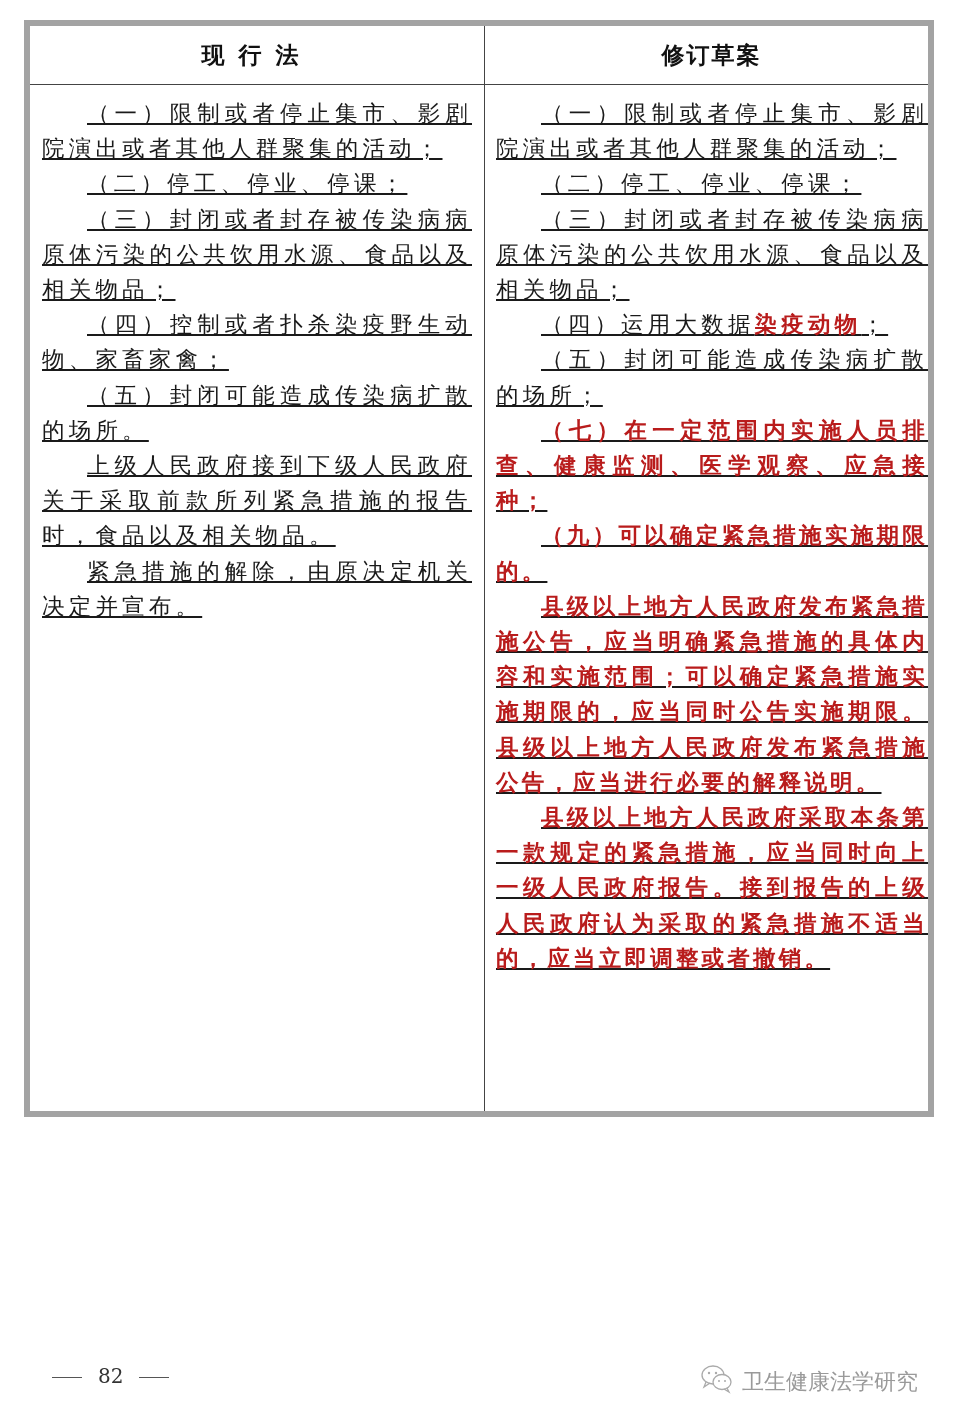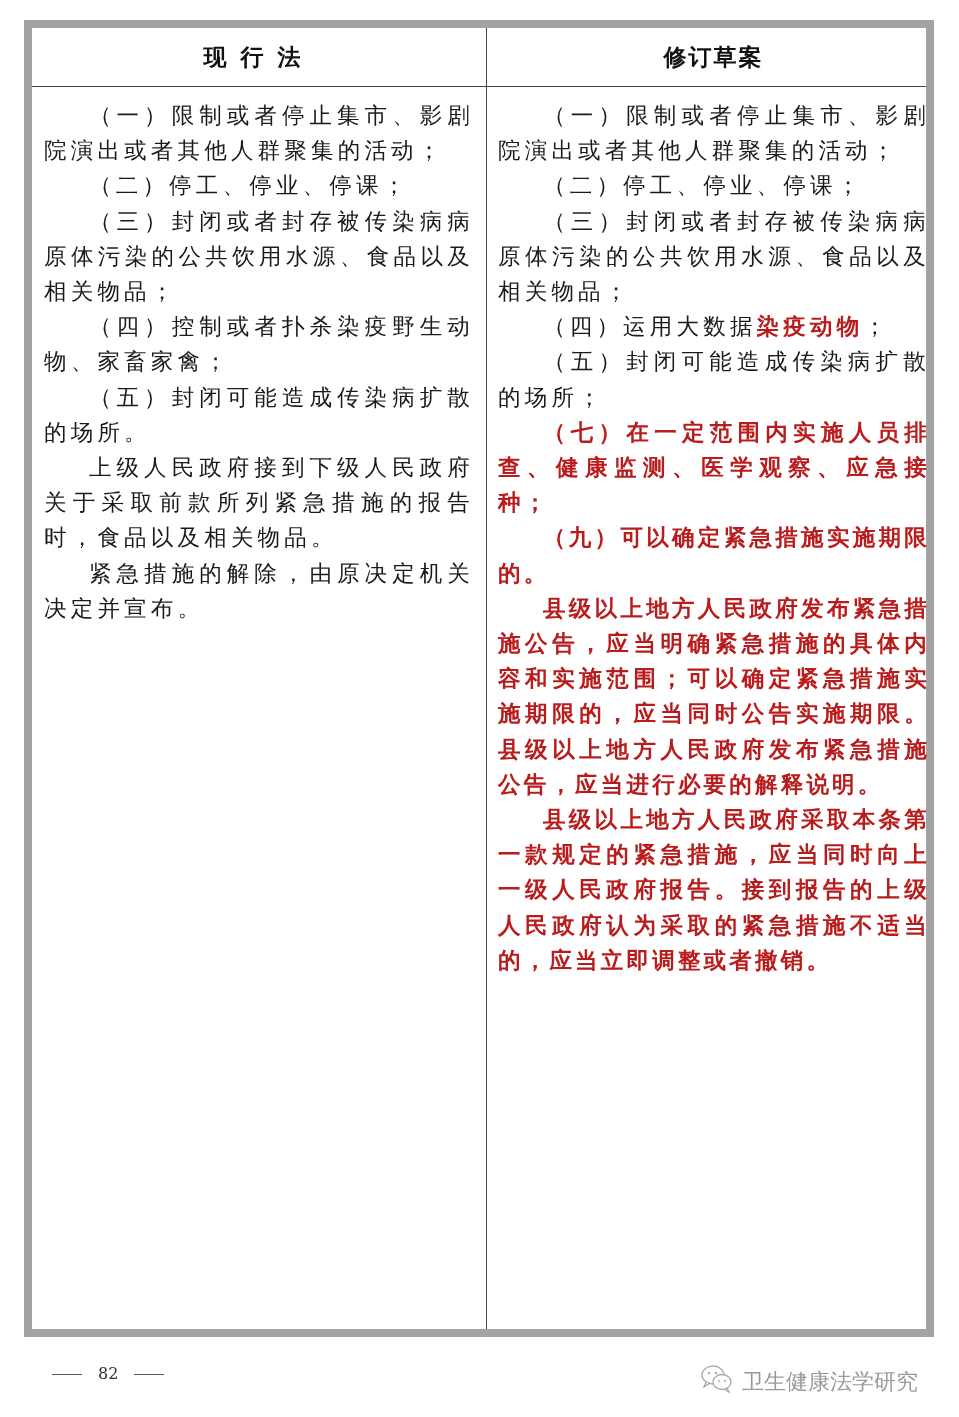--- a/index.html
+++ b/index.html
@@ -1,33 +1,33 @@
 <!DOCTYPE html>
 <html><head>
 <meta charset="utf-8">
 <style>
   html, body { margin: 0; padding: 0; background: #ffffff; }
   body { width: 959px; height: 1417px; position: relative; overflow: hidden;
          font-family: "DejaVu Serif", "Liberation Serif", serif; color: #1a1a1a; }
-  .table { position: absolute; left: 24px; top: 20px; width: 910px; height: 1317px;
-           border: 8px solid #a3a3a3; box-sizing: border-box; }
+  .table { position: absolute; left: 24px; top: 20px; width: 910px; height: 1097px;
+           border: 6px solid #a3a3a3; box-sizing: border-box; }
   .colsep { position: absolute; left: 454px; top: 0; bottom: 0; width: 0; border-left: 1.5px solid #444; }
   .hdrline { position: absolute; left: 0; right: 0; top: 58px; border-top: 1.5px solid #444; }
   .hdr { position: absolute; top: 0; height: 58px; line-height: 58px; text-align: center;
          font-family: "DejaVu Sans", "Liberation Sans", sans-serif; font-weight: bold; font-size: 23px; color: #111; }
   .hdr.left { left: 0; width: 454px; letter-spacing: 14px; }
   .hdr.right { left: 455px; width: 453px; letter-spacing: 2px; }
-  .col { position: absolute; top: 70px; }
+  .col { position: absolute; top: 70px; text-decoration: underline; }
   .col.left { left: 12px; width: 430px; }
   .col.right { left: 466px; width: 432px; }
   .para { margin: 0; font-size: 22.5px; line-height: 35.2px; text-indent: 2em; text-align: justify;
           text-align-last: left; letter-spacing: 4.2px; word-break: break-all; }
   .para .b, .para.bold { font-family: "DejaVu Sans", "Liberation Sans", sans-serif; font-weight: bold; color: #b91c1c; }
   .para.bold { letter-spacing: 3.2px; }
-  .footer-page { position: absolute; left: 36px; top: 1364px; font-size: 16px; color: #333;
+  .footer-page { position: absolute; left: 36px; top: 1364px; font-size: 20px; color: #333;
                  font-family: "DejaVu Serif", "Liberation Serif", serif; }
   .footer-page .dash { display: inline-block; width: 30px; border-top: 1.5px solid #555; vertical-align: middle; margin: 0 16px; }
   .watermark { position: absolute; left: 700px; top: 1364px; display: flex; align-items: center; gap: 8px;
                color: #9a9a9a; font-family: "DejaVu Sans", "Liberation Sans", sans-serif; font-size: 22px; }
 </style>
 </head>
 <body>
 
 <div class="table">
   <div class="hdr left">现行法</div>

